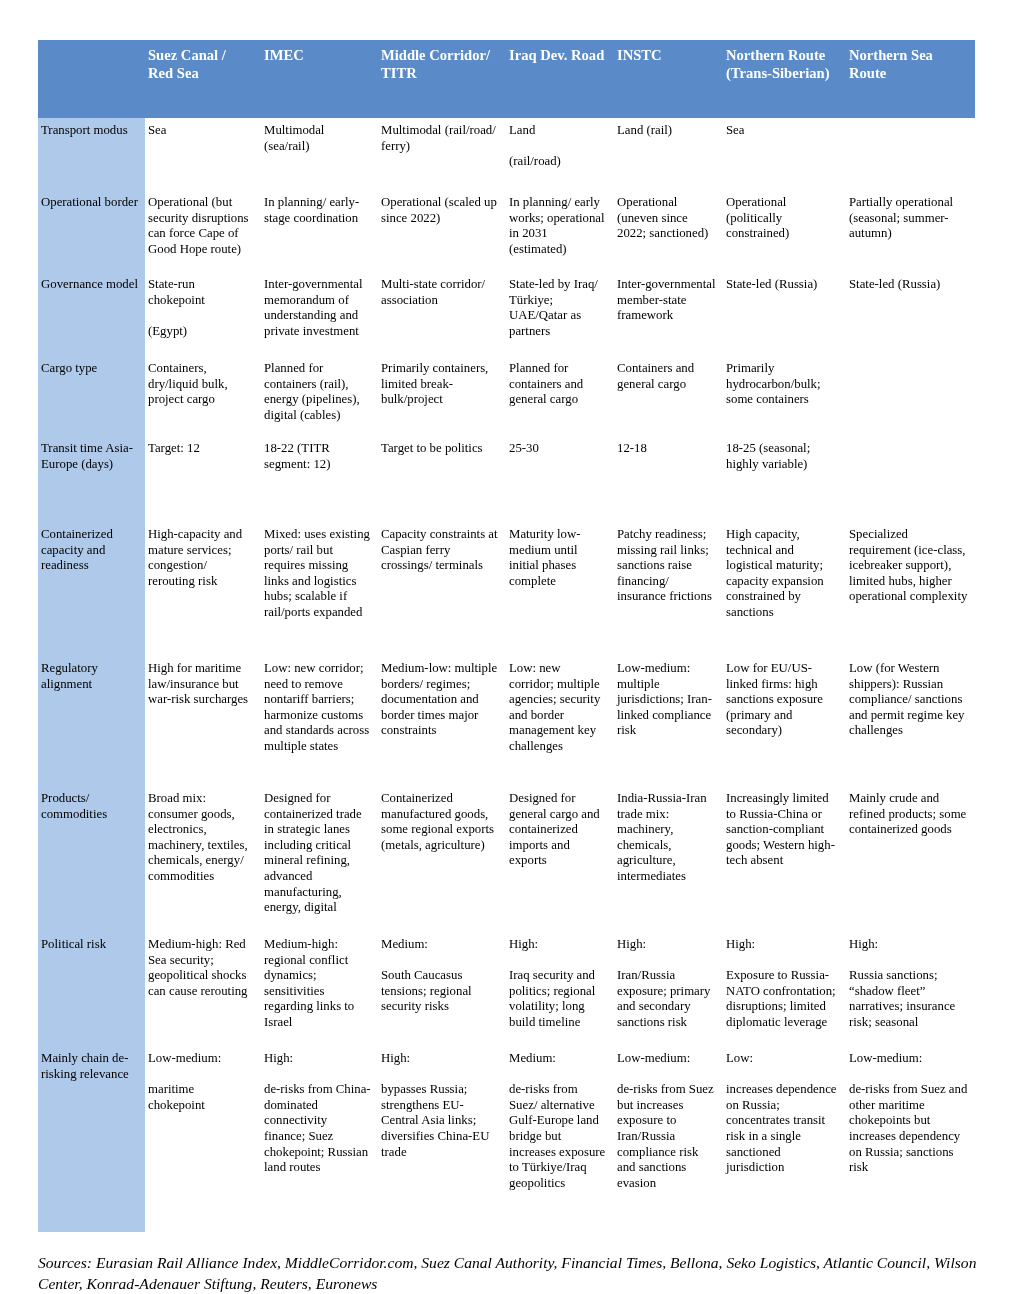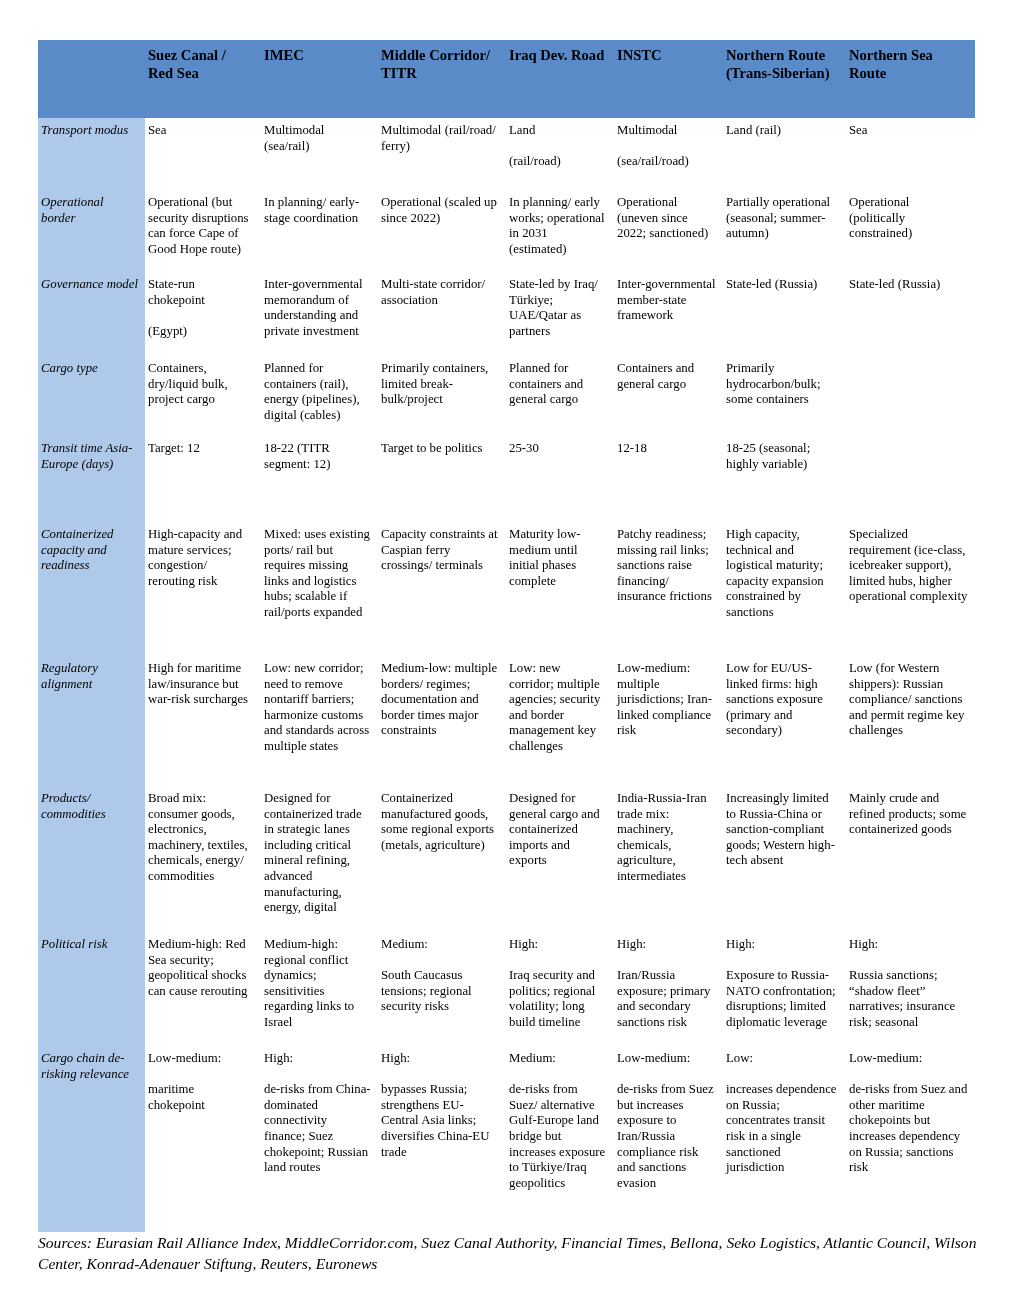--- a/index.html
+++ b/index.html
@@ -16,39 +16,38 @@
     display: grid;
     grid-template-columns: 107px 116px 117px 128px 108px 109px 123px 129px;
     background: #ffffff;
   }
   .trow.header { background: #5b8ac8; min-height: 78px; }
   .hcell {
     font-weight: bold;
     font-size: 14.6px;
     line-height: 1.22;
     padding: 7px 8px 2px 3px;
-    color: #000000;
+    color: #ffffff;
   }
   .cell {
     font-size: 12.8px;
     line-height: 1.22;
     padding: 5px 7px 2px 3px;
     white-space: pre-line;
     overflow: hidden;
   }
   .label-cell {
     background: #aec9e9;
-    font-style: italic;
     font-size: 12.8px;
     line-height: 1.22;
     padding: 5px 6px 2px 3px;
     white-space: normal;
   }
   .sources {
-    margin-top: 0;
+    margin-top: 20px;
     font-style: italic;
     font-size: 15.6px;
     line-height: 1.35;
     width: 950px;
   }
 </style>
 </head>
 <body>
 
 <div class="doc">
@@ -65,36 +64,33 @@
   </div>
 
   <div class="trow" style="min-height:72px">
     <div class="cell label-cell">Transport modus</div>
     <div class="cell">Sea</div>
     <div class="cell">Multimodal (sea/rail)</div>
     <div class="cell">Multimodal (rail/road/ ferry)</div>
     <div class="cell">Land
 
 (rail/road)</div>
-    <div class="cell">Multimodal
-
-(sea/rail/road)</div>
     <div class="cell">Land (rail)</div>
     <div class="cell">Sea</div>
   </div>
 
   <div class="trow" style="min-height:82px">
     <div class="cell label-cell">Operational border</div>
     <div class="cell">Operational (but security disruptions can force Cape of Good Hope route)</div>
     <div class="cell">In planning/ early-stage coordination</div>
     <div class="cell">Operational (scaled up since 2022)</div>
     <div class="cell">In planning/ early works; operational in 2031 (estimated)</div>
     <div class="cell">Operational (uneven since 2022; sanctioned)</div>
+    <div class="cell">Operational (politically constrained)</div>
     <div class="cell">Partially operational (seasonal; summer-autumn)</div>
-    <div class="cell">Operational (politically constrained)</div>
   </div>
 
   <div class="trow" style="min-height:84px">
     <div class="cell label-cell">Governance model</div>
     <div class="cell">State-run chokepoint
 
 (Egypt)</div>
     <div class="cell">Inter-governmental memorandum of understanding and private investment</div>
     <div class="cell">Multi-state corridor/ association</div>
     <div class="cell">State-led by Iraq/ Türkiye; UAE/Qatar as partners</div>
@@ -171,21 +167,21 @@
 Iran/Russia exposure; primary and secondary sanctions risk</div>
     <div class="cell">High:
 
 Exposure to Russia-NATO confrontation; disruptions; limited diplomatic leverage</div>
     <div class="cell">High:
 
 Russia sanctions; “shadow fleet” narratives; insurance risk; seasonal</div>
   </div>
 
   <div class="trow" style="min-height:186px">
-    <div class="cell label-cell">Cargo chain de-risking relevance</div>
+    <div class="cell label-cell">Mainly chain de-risking relevance</div>
     <div class="cell">Low-medium:
 
 maritime chokepoint</div>
     <div class="cell">High:
 
 de-risks from China-dominated connectivity finance; Suez chokepoint; Russian land routes</div>
     <div class="cell">High:
 
 bypasses Russia; strengthens EU-Central Asia links; diversifies China-EU trade</div>
     <div class="cell">Medium:

